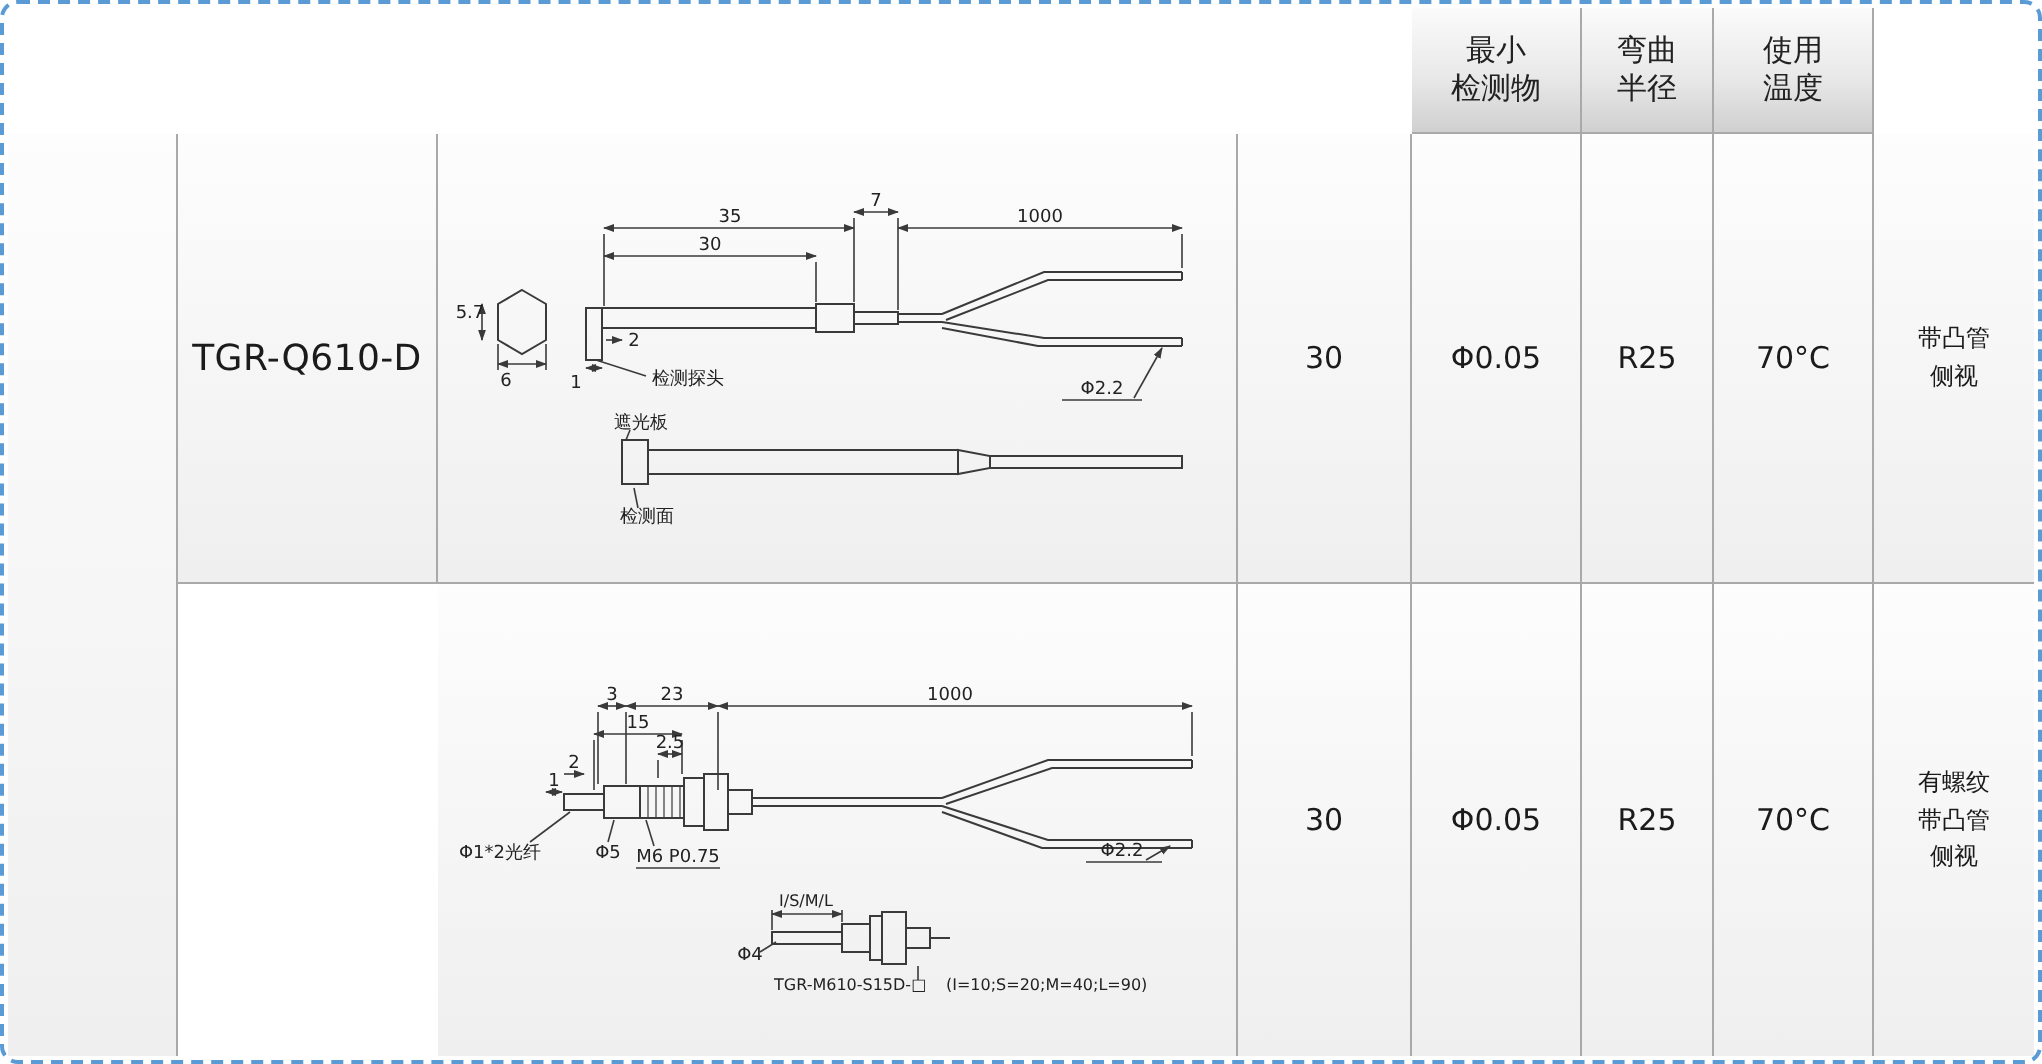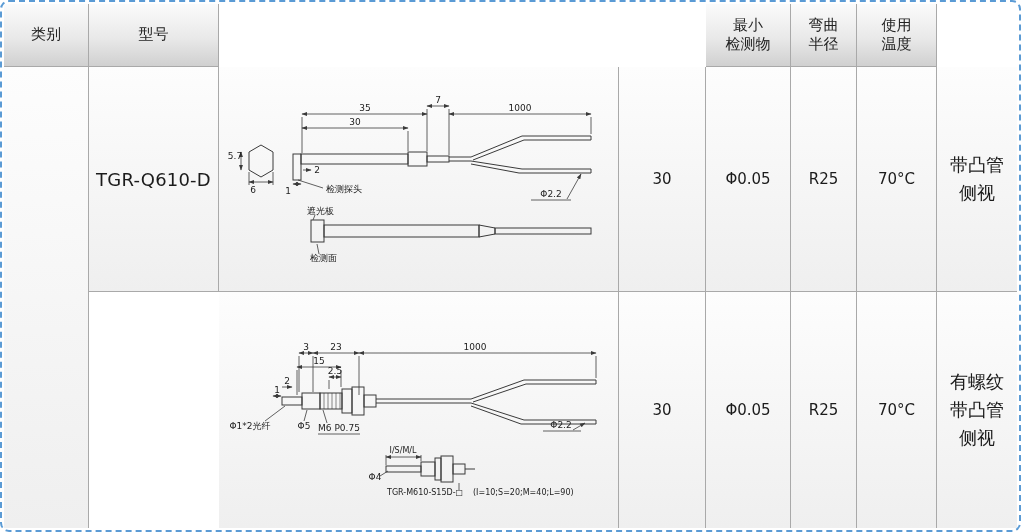--- a/index.html
+++ b/index.html
@@ -33,38 +33,32 @@
   .rspan{grid-column:1;grid-row:2/4;border-bottom:none}
   .head{
     background:linear-gradient(180deg,var(--header_bg_top,#fbfbfb) 0%,#e9e9e9 55%,var(--header_bg_bottom,#d0d0d0) 100%);
     font-size:15px;line-height:1.3;color:#222;
   }
   .body{
     background:linear-gradient(180deg,var(--cell_bg_top,#fdfdfd),var(--cell_bg_bottom,#eeeeee));
   }
   .val{font-size:15px;}
   .model{font-size:18px;letter-spacing:.2px;}
-  .remark{font-size:18px;line-height:1.55;}
+  .remark{font-size:12px;line-height:1.55;}
   .diagram{position:relative;padding:0;align-items:stretch;justify-content:stretch;}
   .diag{position:absolute;inset:0;width:100%;height:100%;}
   .diag text{font-family:"DejaVu Sans","Liberation Sans",sans-serif;font-size:9px;fill:#222;stroke:none;}
   .diag text.sm{font-size:8px;}
 </style>
 </head>
 <body>
 
 <div class="page">
   <div class="grid">
 
-    <div class="cell head c1 r1">
-      <div>类别</div>
-    </div>
-    <div class="cell head c2 r1">
-      <div>型号</div>
-    </div>
     <div class="cell head c5 r1">
       <div>最小</div>
       <div>检测物</div>
     </div>
     <div class="cell head c7 r1">
       <div>使用</div>
       <div>温度</div>
     </div>
     <div class="cell head c6 r1">
       <div>弯曲</div>

